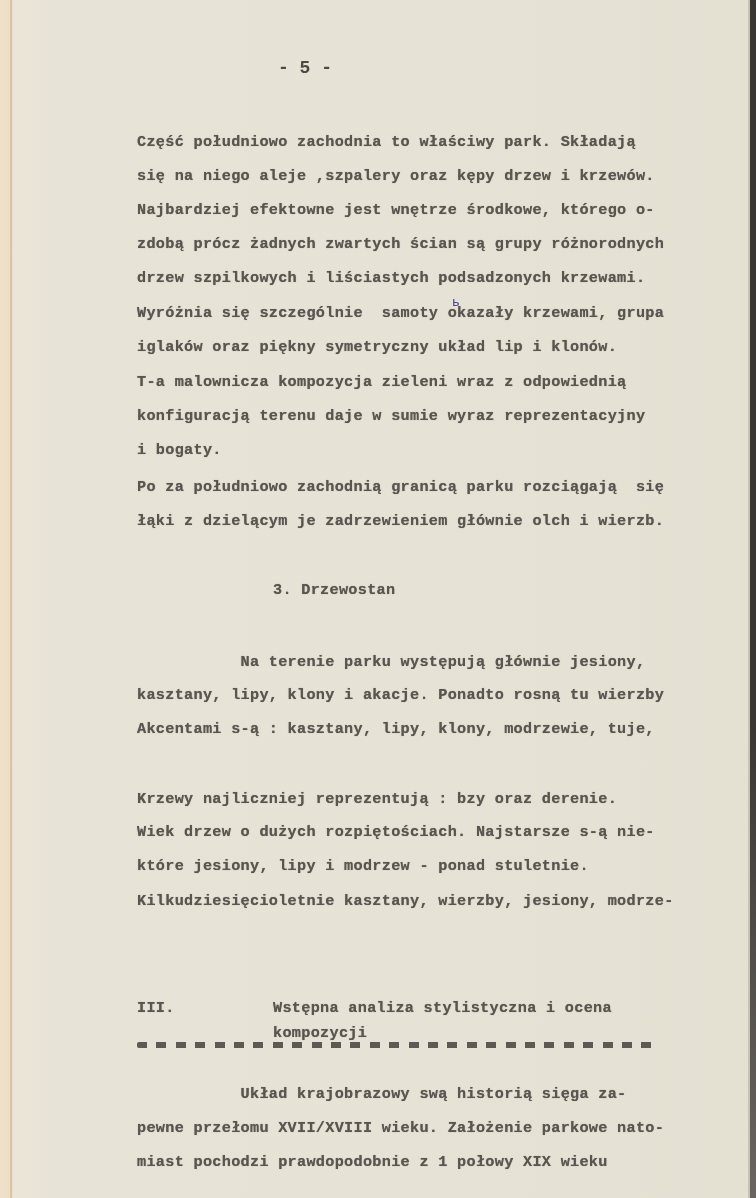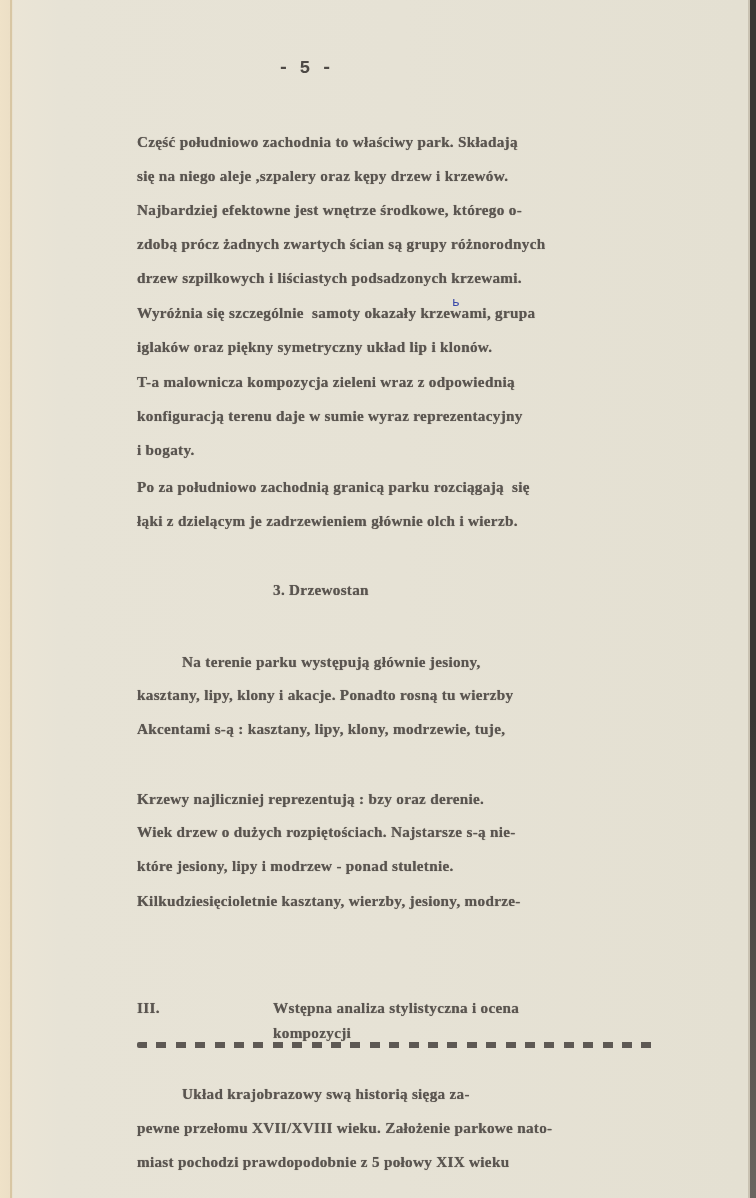--- a/index.html
+++ b/index.html
@@ -18,21 +18,21 @@
   .right-edge {
     position: absolute; right: 0; top: 0; width: 6px; height: 1198px;
     background: linear-gradient(180deg, #3a3634 0%, #3a3634 60%, #6a6560 100%);
   }
   .right-edge-inner {
     position: absolute; right: 6px; top: 0; width: 2px; height: 1198px;
     background: #c9c2b2;
   }
   .line {
     position: absolute; left: 137px; white-space: pre;
-    font-family: Liberation Serif, serif;
+    font-family: Liberation Mono, monospace;
     font-size: 15.2px; font-weight: bold; color: #5a5550;
     letter-spacing: 0.3px; line-height: 20px;
     text-shadow: 0 0 0.8px #7a746c;
   }
   .page-num { position: absolute; left: 278px; top: 58px; font-family: "Liberation Mono", monospace; font-size: 18px; font-weight: bold; color: #4e4a46; }
   .dashes { position: absolute; left: 137px; top: 1042px; width: 522px; height: 6px;
     background: repeating-linear-gradient(90deg, #5e5954 0 10px, transparent 10px 19.4px); border-radius: 2px; }
   .annot { position: absolute; color: #3a49a8; font-family: "DejaVu Sans", sans-serif; font-size: 13px; }
 </style>
 </head>
@@ -69,14 +69,14 @@
   <div class="line" style="top:856px">które jesiony, lipy i modrzew - ponad stuletnie.</div>
   <div class="line" style="top:891px">Kilkudziesięcioletnie kasztany, wierzby, jesiony, modrze-</div>
 
   <div class="line" style="top:998px">III.</div>
   <div class="line" style="top:998px; left:273px">Wstępna analiza stylistyczna i ocena</div>
   <div class="line" style="top:1023px; left:273px">kompozycji</div>
   <div class="dashes"></div>
 
   <div class="line" style="top:1084px">           Układ krajobrazowy swą historią sięga za-</div>
   <div class="line" style="top:1118px">pewne przełomu XVII/XVIII wieku. Założenie parkowe nato-</div>
-  <div class="line" style="top:1152px">miast pochodzi prawdopodobnie z 5 połowy XIX wieku</div>
+  <div class="line" style="top:1152px">miast pochodzi prawdopodobnie z 1 połowy XIX wieku</div>
 </div>
 
 </body></html>

